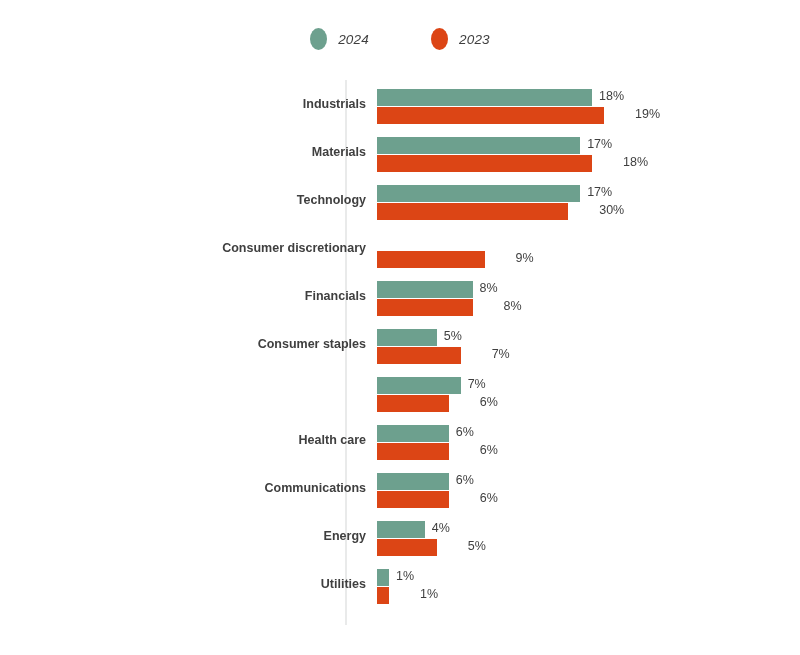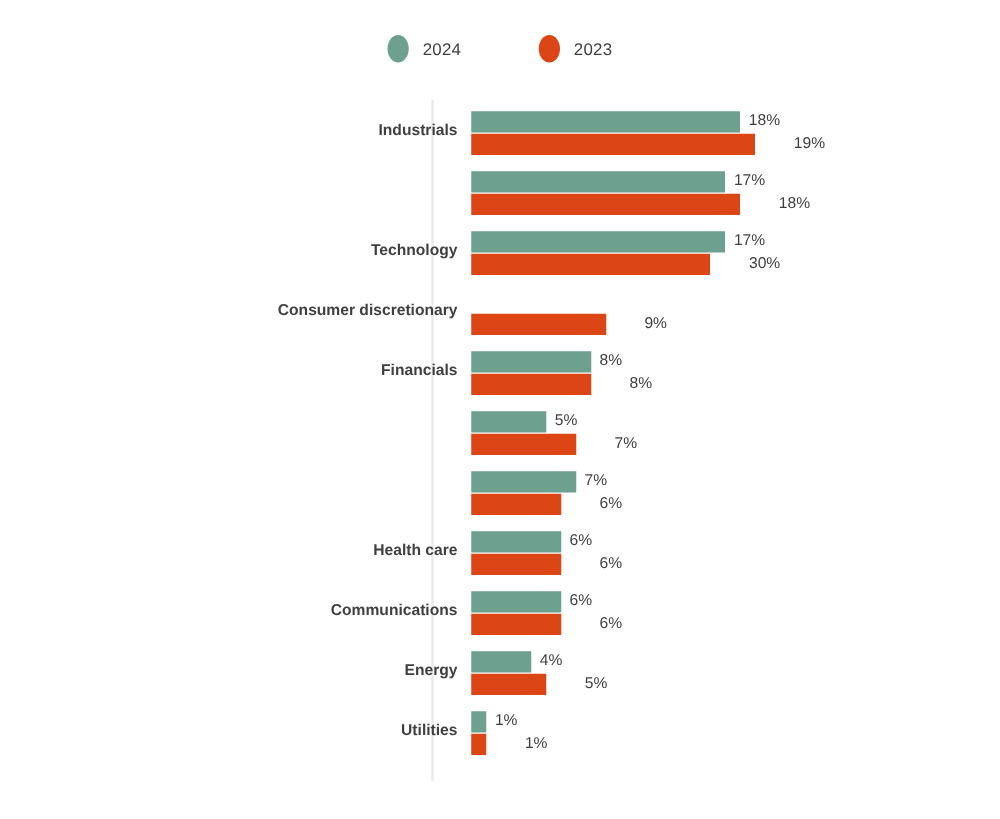--- a/index.html
+++ b/index.html
@@ -28,20 +28,21 @@
     width: 800px;
     display: flex;
     justify-content: center;
     align-items: center;
     gap: 62px;
   }
   .legend-item {
     display: flex;
     align-items: center;
     gap: 11px;
+    font-style: italic;
   }
   .legend-swatch {
     width: 17px;
     height: 22px;
     border-radius: 50%;
     display: block;
   }
   .legend-label {
     font-size: 13.5px;
     color: #3f3f3f;
@@ -134,20 +135,21 @@
         <div class="bar-row r2024">
           <span class="bar c2024" style="width: 215.1px; background: rgb(109, 160, 142);"></span>
           <span class="value-label">18%</span>
         </div>
         <div class="bar-row r2023">
           <span class="bar c2023" style="width: 227.05px; background: rgb(220, 69, 21);"></span>
           <span class="value-label">19%</span>
         </div>
       </div>
       <div class="group">
+        <div class="cat-label">Materials</div>
         <div class="bar-row r2024">
           <span class="bar c2024" style="width: 203.15px; background: rgb(109, 160, 142);"></span>
           <span class="value-label">17%</span>
         </div>
         <div class="bar-row r2023">
           <span class="bar c2023" style="width: 215.1px; background: rgb(220, 69, 21);"></span>
           <span class="value-label">18%</span>
         </div>
       </div>
       <div class="group">
@@ -173,20 +175,21 @@
         <div class="bar-row r2024">
           <span class="bar c2024" style="width: 95.6px; background: rgb(109, 160, 142);"></span>
           <span class="value-label">8%</span>
         </div>
         <div class="bar-row r2023">
           <span class="bar c2023" style="width: 95.6px; background: rgb(220, 69, 21);"></span>
           <span class="value-label">8%</span>
         </div>
       </div>
       <div class="group">
+        <div class="cat-label">Consumer staples</div>
         <div class="bar-row r2024">
           <span class="bar c2024" style="width: 59.75px; background: rgb(109, 160, 142);"></span>
           <span class="value-label">5%</span>
         </div>
         <div class="bar-row r2023">
           <span class="bar c2023" style="width: 83.65px; background: rgb(220, 69, 21);"></span>
           <span class="value-label">7%</span>
         </div>
       </div>
       <div class="group">

